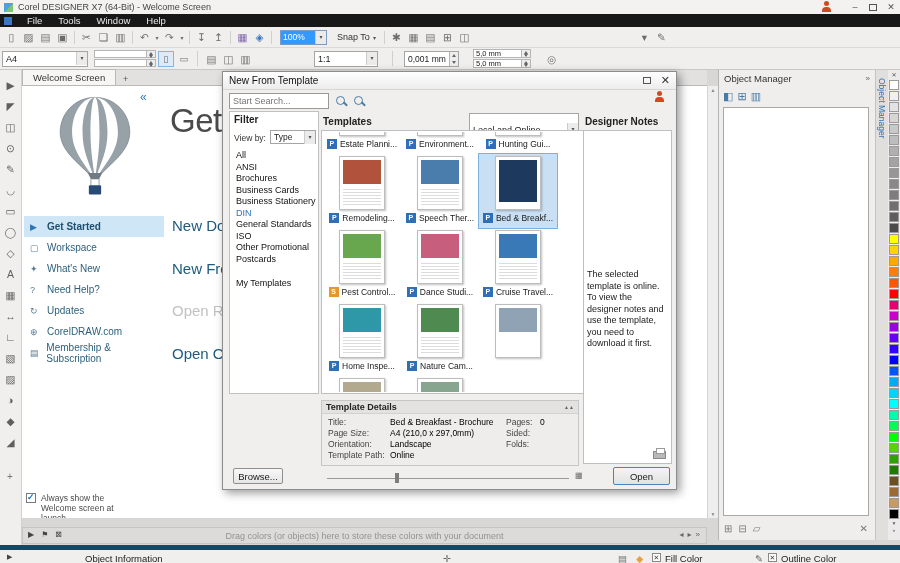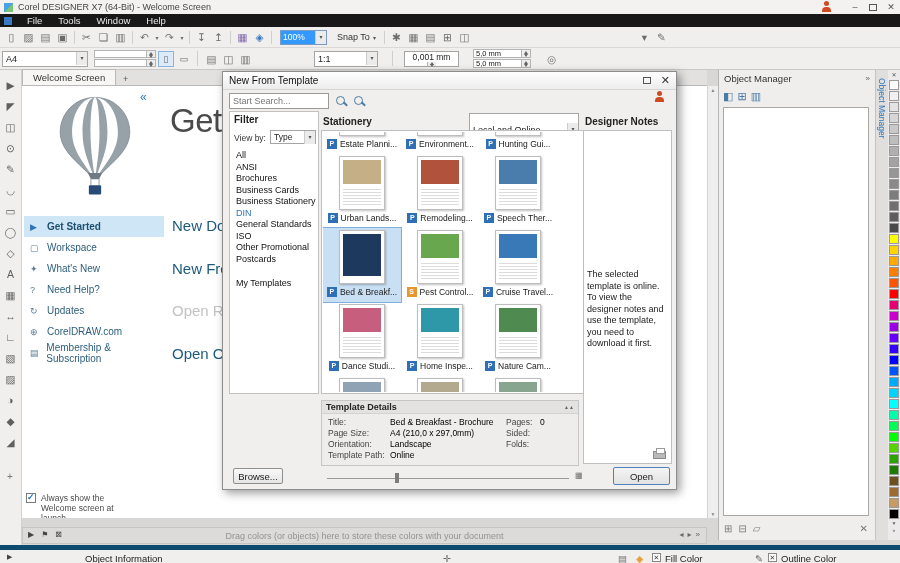--- a/index.html
+++ b/index.html
@@ -39,21 +39,21 @@
   .mini-stack{display:flex;flex-direction:column;gap:1px;margin-left:6px;}
   .mini-input{width:62px;height:8px;background:#fff;border:1px solid #b5b5b5;display:flex;}
   .mini-input b{flex:1;}
   .spin{width:9px;display:flex;flex-direction:column;border-left:1px solid #b5b5b5;background:#ededed;}
   .spin i{flex:1;position:relative;}
   .spin i.up::after{content:"";position:absolute;left:2px;top:50%;margin-top:-3px;border:2px solid transparent;border-bottom:3px solid #666;}
   .spin i.dn::after{content:"";position:absolute;left:2px;top:50%;margin-top:-1px;border:2px solid transparent;border-top:3px solid #666;}
   .obtn{width:16px;height:16px;display:flex;align-items:center;justify-content:center;font-size:9px;color:#666;margin-left:2px;border:1px solid transparent;}
   .obtn.pressed{background:#dcebf7;border-color:#8ab4dc;}
   .psep{width:1px;height:15px;background:#cfcfcf;margin:0 5px;}
-  .field{height:16px;background:#fff;border:1px solid #a5a5a5;display:flex;align-items:center;flex-direction:column;}
+  .field{height:16px;background:#fff;border:1px solid #a5a5a5;display:flex;align-items:center;}
   .field b{font-weight:normal;font-size:8.5px;padding:0 3px;white-space:nowrap;}
   .dup-stack{display:flex;flex-direction:column;gap:1px;margin-left:14px;}
   .dup-row{display:flex;width:58px;height:9px;background:#fff;border:1px solid #b5b5b5;}
   .dup-row b{flex:1;font-weight:normal;font-size:7.5px;padding:0 2px;line-height:8px;white-space:nowrap;}
 
   
   .toolbox{position:absolute;left:0;top:70px;width:22px;height:475px;background:#f0efee;border-right:1px solid #d2d1d0;display:flex;flex-direction:column;align-items:center;padding-top:4px;}
   .tool{width:18px;height:21px;display:flex;align-items:center;justify-content:center;font-size:10.5px;color:#5f5f5f;}
   .tool-expand{margin-top:5px;color:#777;font-size:10px;}
 
@@ -549,21 +549,21 @@
           <div class="flt-item">Business Stationery</div>
           <div class="flt-item highlight">DIN</div>
           <div class="flt-item">General Standards</div>
           <div class="flt-item">ISO</div>
           <div class="flt-item">Other Promotional</div>
           <div class="flt-item">Postcards</div>
         </div>
       <div class="flt-mytpl">My Templates</div>
     </div>
 
-    <div class="tpl-header">Stationery</div>
+    <div class="tpl-header">Templates</div>
     <span class="combo src-combo">
       <span class="combo-text">Local and Online</span>
       <span class="combo-arrow">▾</span>
     </span>
     <div class="tpl-box">
       <div class="tgrid-vp">
         <div class="tgrid-inner">
 
             <div class="tcell">
               <div class="thumb">
@@ -591,30 +591,20 @@
               <div class="thumb">
 
                 <div class="tlines"></div>
               </div>
               <div class="tlabel">
                 <span class="tbadge" style="background: rgb(47, 111, 181);">P</span>
                 <span class="tname">Hunting Gui...</span>
               </div>
             </div>
 
-            <div class="tcell">
-              <div class="thumb">
-                <div class="tphoto" style="background: rgb(196, 175, 134);"></div>
-                <div class="tlines"></div>
-              </div>
-              <div class="tlabel">
-                <span class="tbadge" style="background: rgb(47, 111, 181);">P</span>
-                <span class="tname">Urban Lands...</span>
-              </div>
-            </div>
 
             <div class="tcell">
               <div class="thumb">
                 <div class="tphoto" style="background: rgb(176, 82, 60);"></div>
                 <div class="tlines"></div>
               </div>
               <div class="tlabel">
                 <span class="tbadge" style="background: rgb(47, 111, 181);">P</span>
                 <span class="tname">Remodeling...</span>
               </div>
@@ -648,37 +638,37 @@
                 <div class="tlines"></div>
               </div>
               <div class="tlabel">
                 <span class="tbadge" style="background: rgb(230, 149, 47);">S</span>
                 <span class="tname">Pest Control...</span>
               </div>
             </div>
 
             <div class="tcell">
               <div class="thumb">
+                <div class="tphoto" style="background: rgb(199, 94, 126);"></div>
+                <div class="tlines"></div>
+              </div>
+              <div class="tlabel">
+                <span class="tbadge" style="background: rgb(47, 111, 181);">P</span>
+                <span class="tname">Dance Studi...</span>
+              </div>
+            </div>
+
+            <div class="tcell">
+              <div class="thumb">
                 <div class="tphoto" style="background: rgb(58, 121, 184);"></div>
                 <div class="tlines"></div>
               </div>
               <div class="tlabel">
                 <span class="tbadge" style="background: rgb(47, 111, 181);">P</span>
                 <span class="tname">Cruise Travel...</span>
-              </div>
-            </div>
-
-            <div class="tcell">
-              <div class="thumb">
-                <div class="tphoto" style="background: rgb(199, 94, 126);"></div>
-                <div class="tlines"></div>
-              </div>
-              <div class="tlabel">
-                <span class="tbadge" style="background: rgb(47, 111, 181);">P</span>
-                <span class="tname">Dance Studi...</span>
               </div>
             </div>
 
             <div class="tcell">
               <div class="thumb">
                 <div class="tphoto" style="background: rgb(47, 152, 168);"></div>
                 <div class="tlines"></div>
               </div>
               <div class="tlabel">
                 <span class="tbadge" style="background: rgb(47, 111, 181);">P</span>

